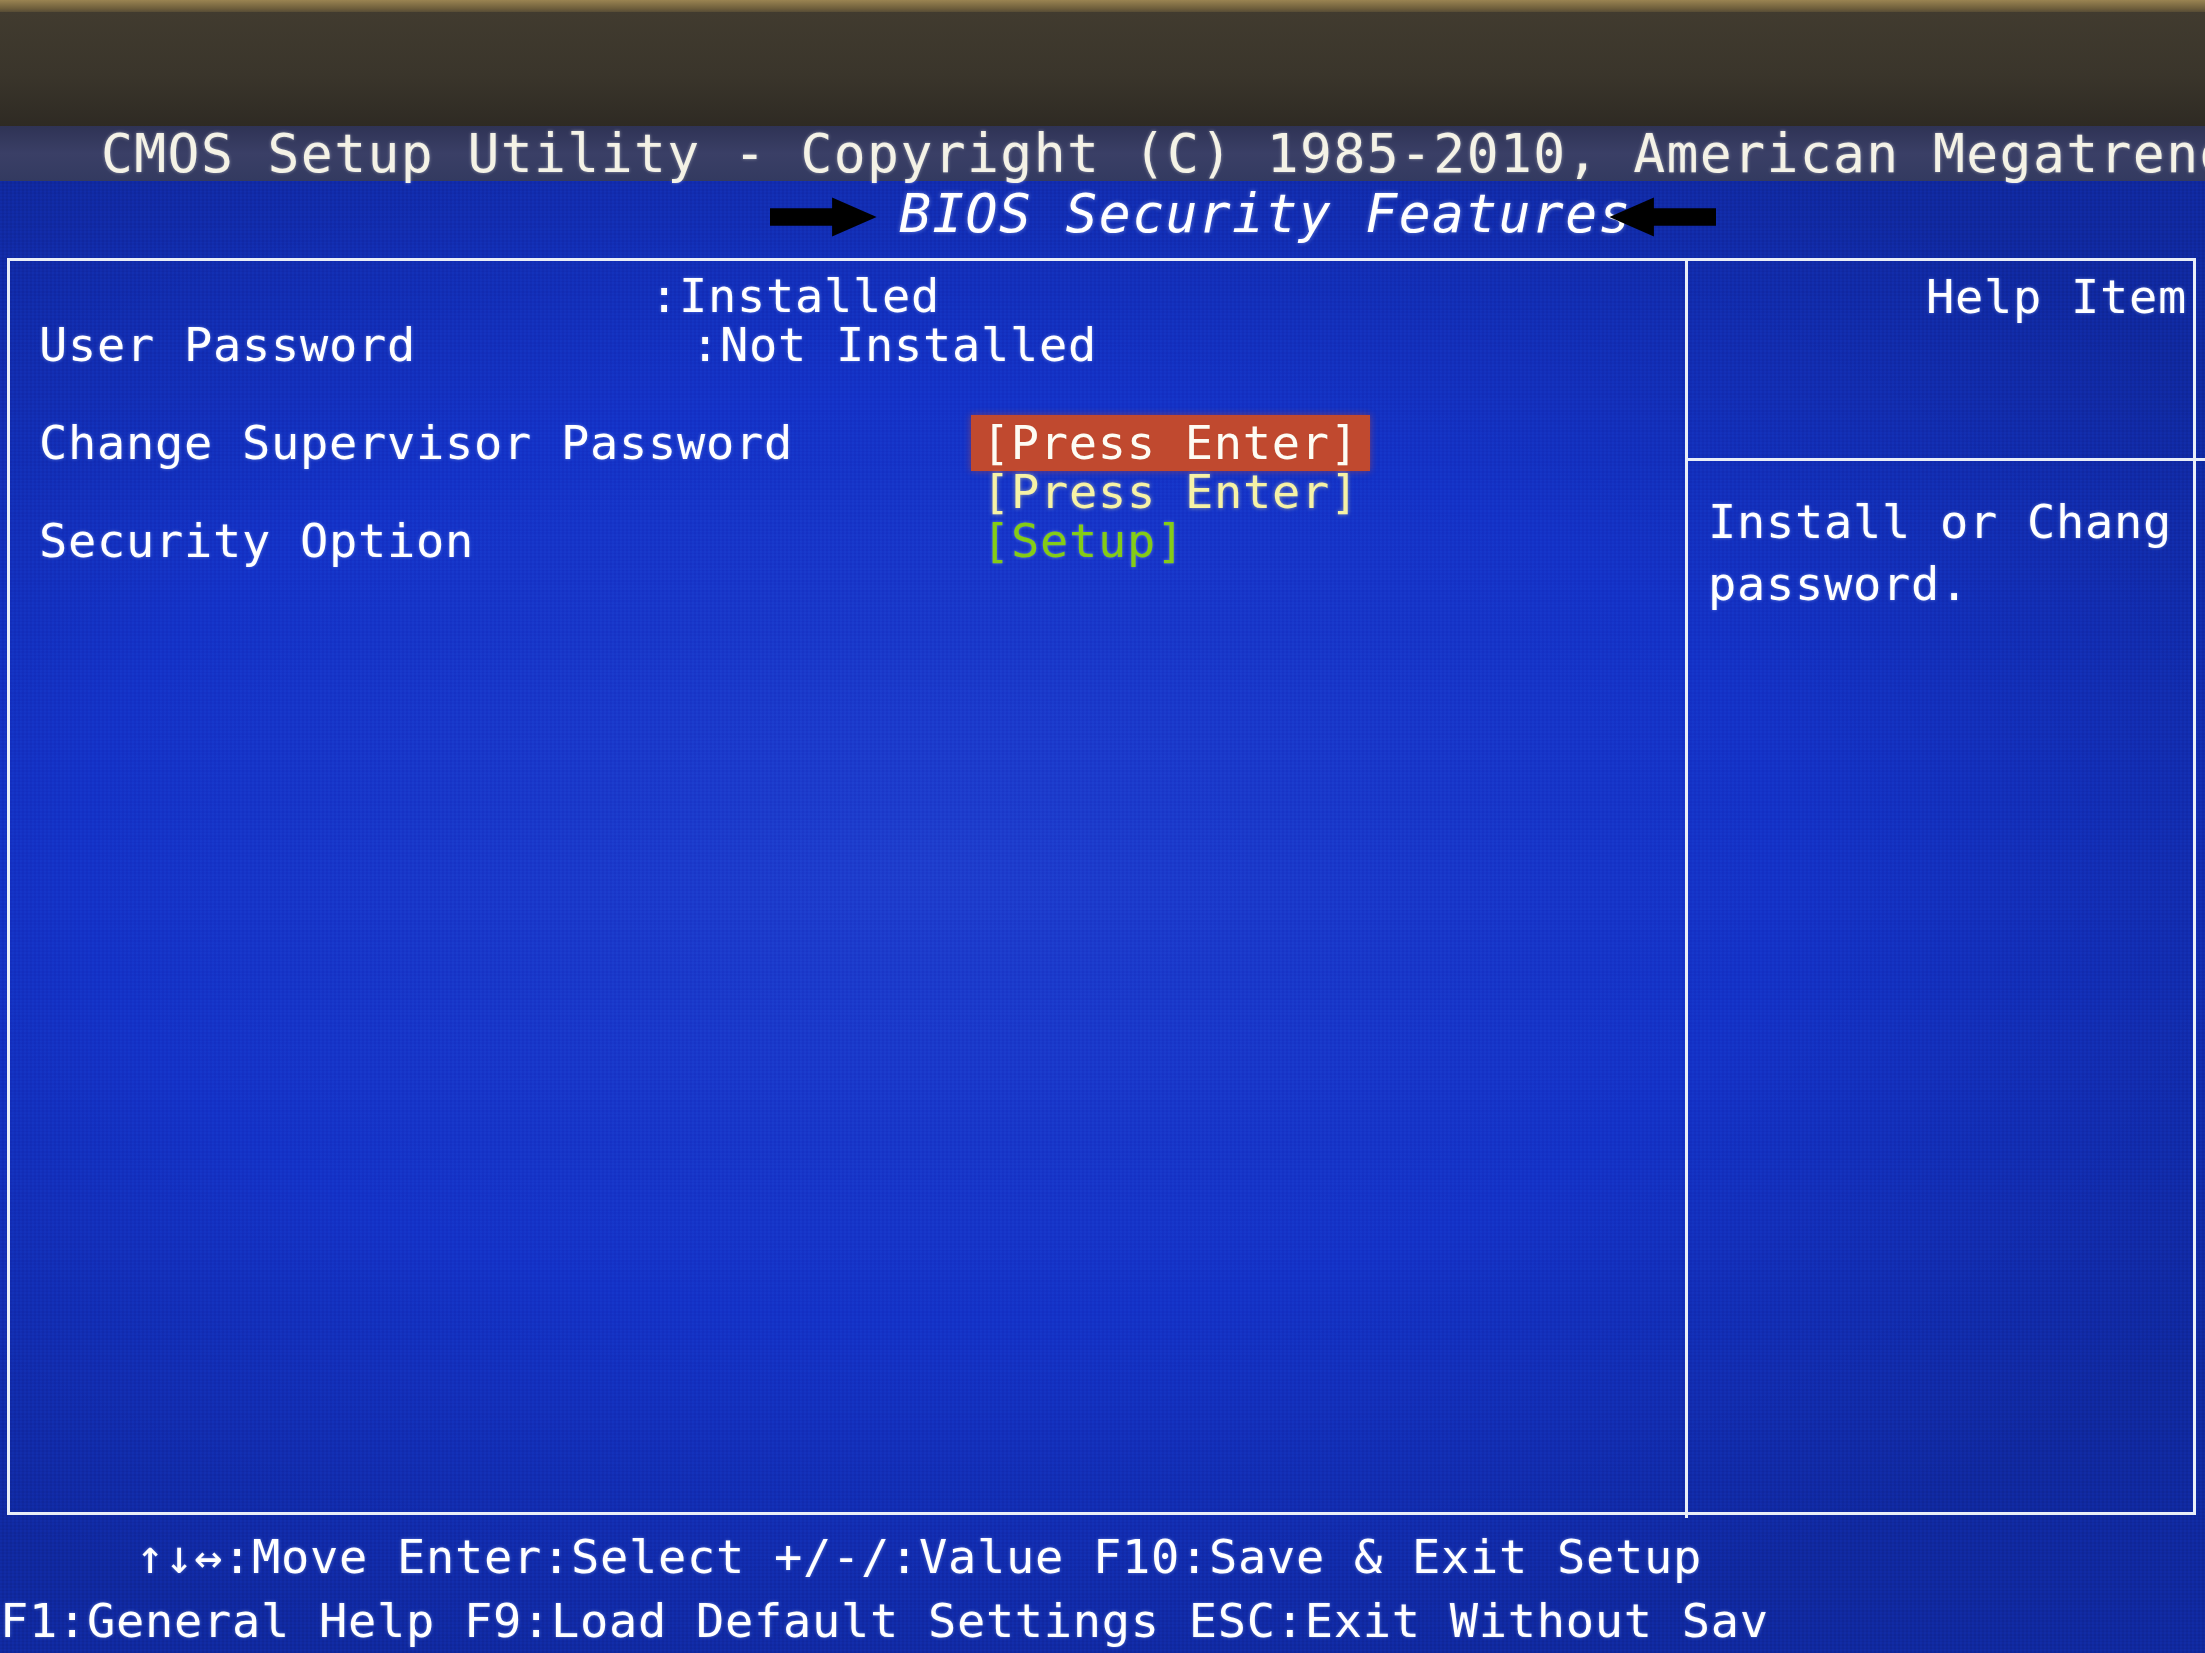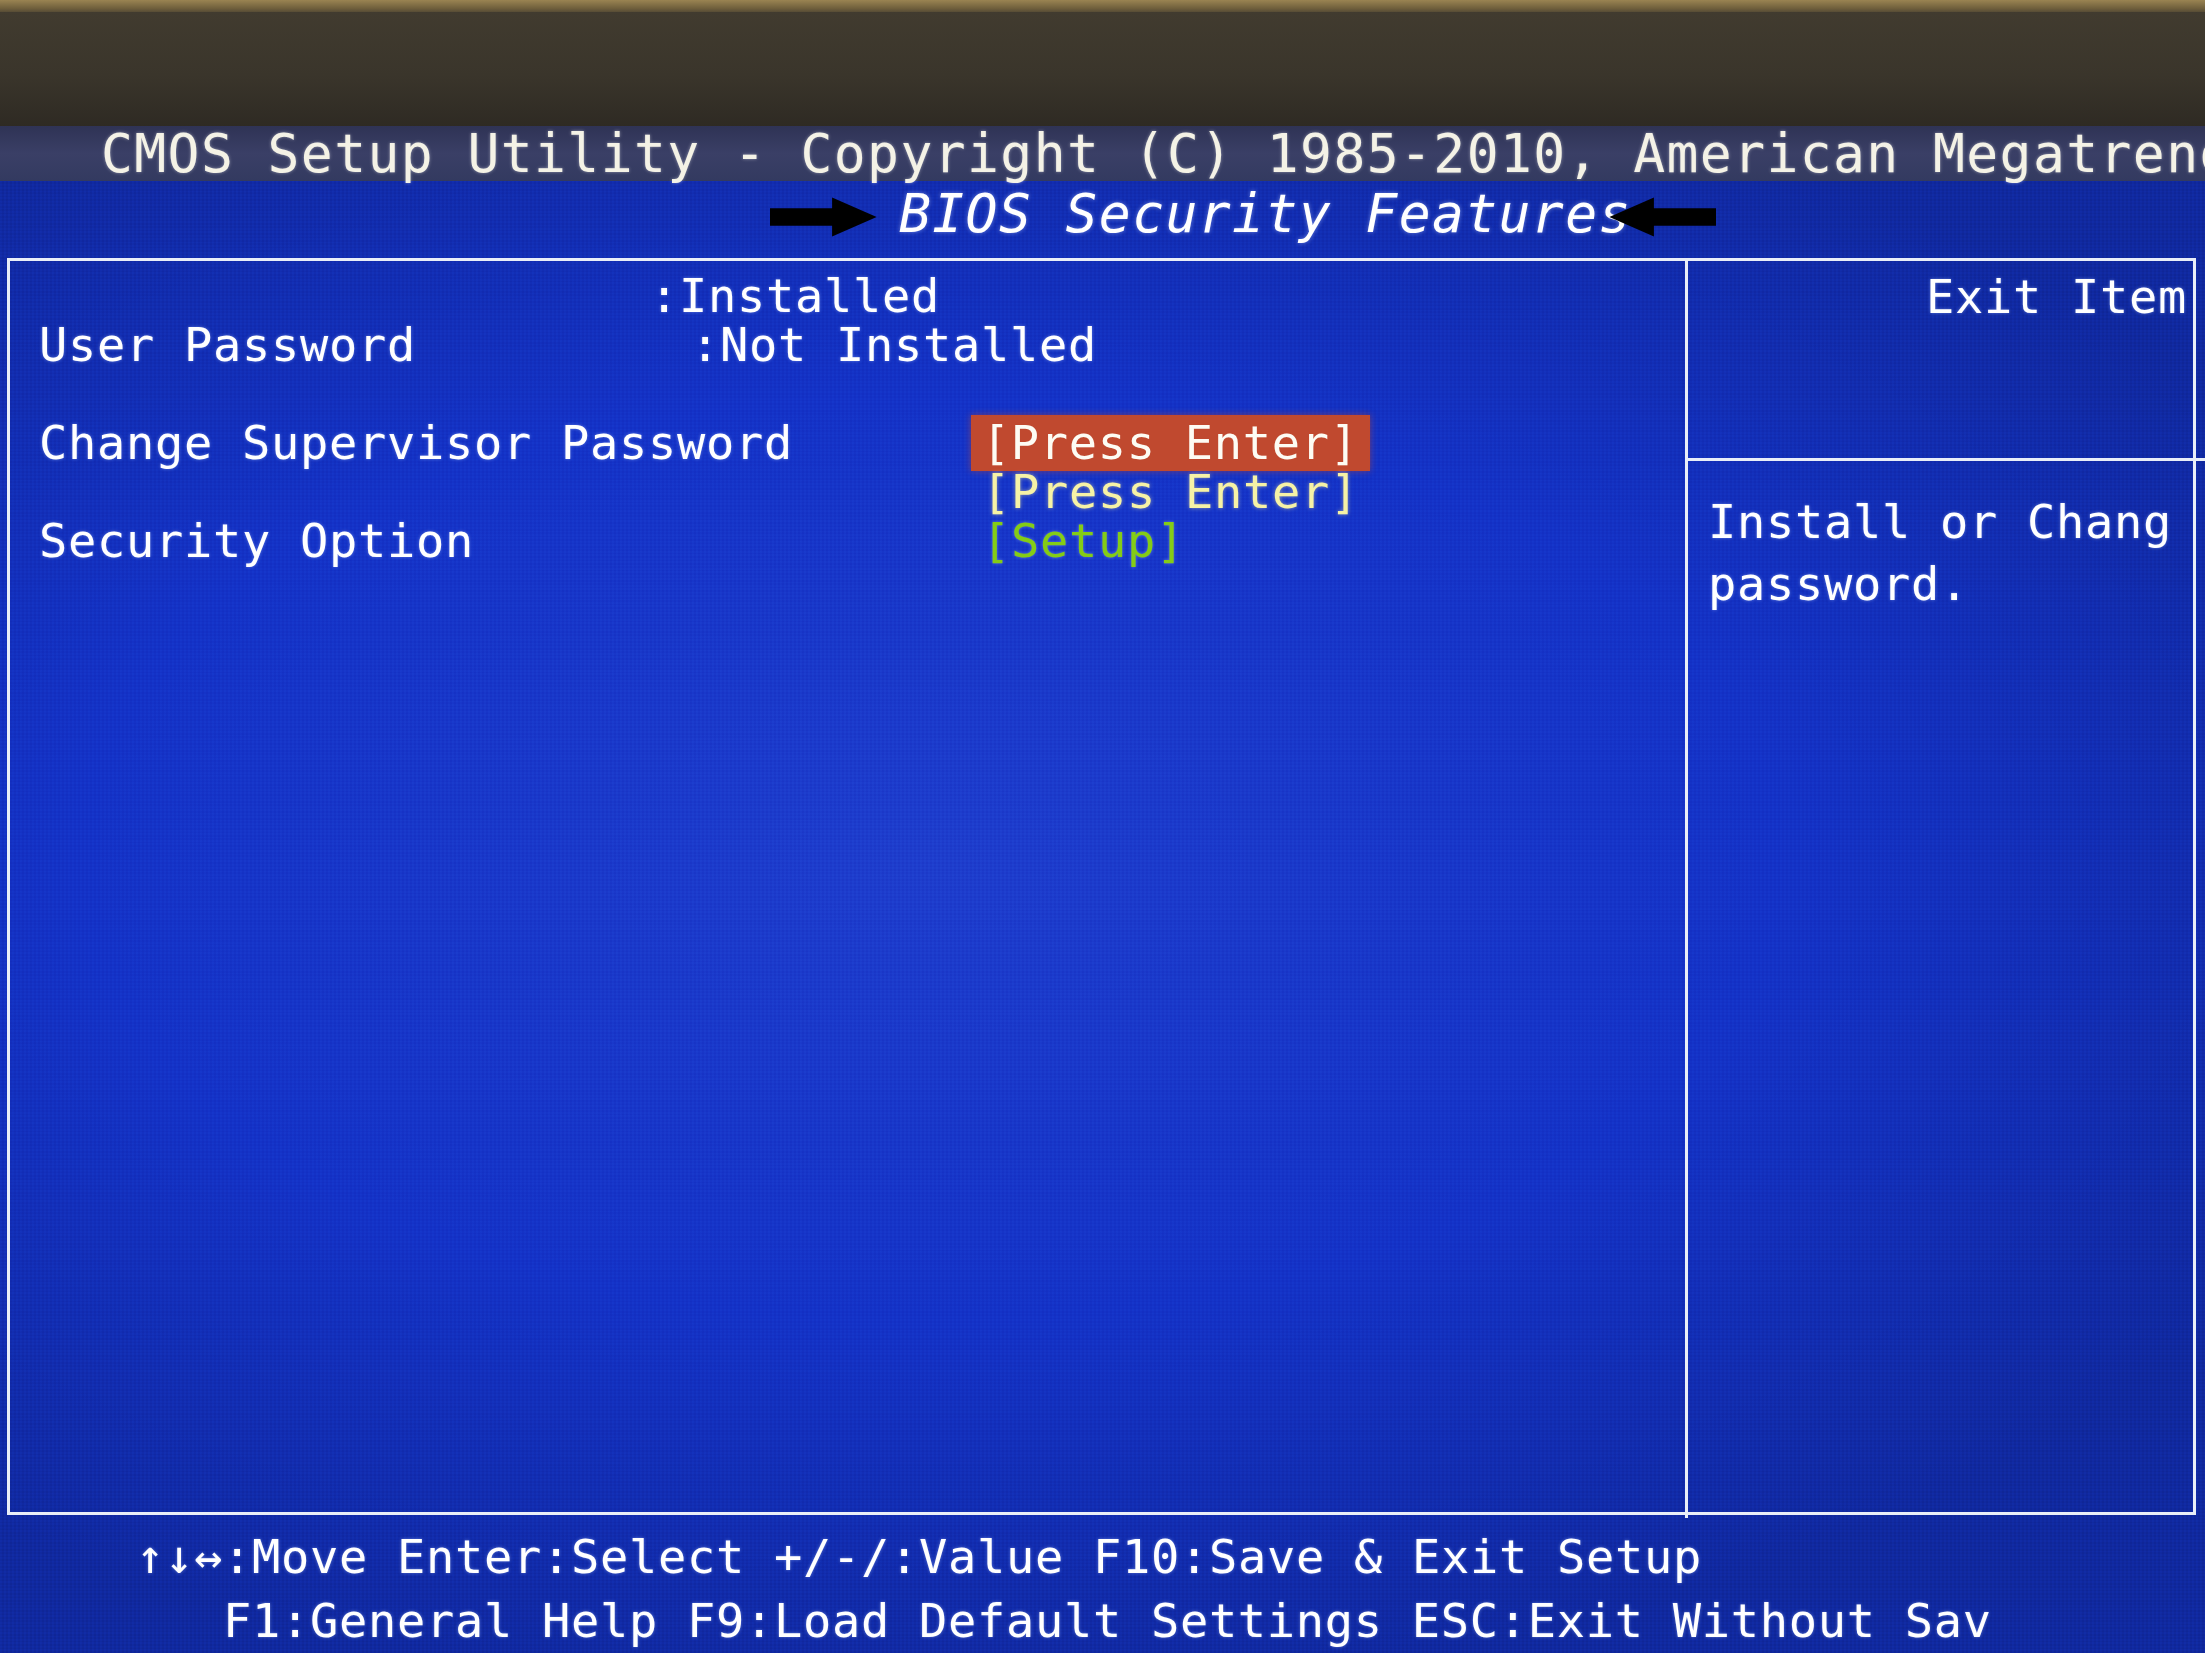--- a/index.html
+++ b/index.html
@@ -274,21 +274,21 @@
   }
   .footer-line {
     font-size: 47px;
     line-height: 64px;
     letter-spacing: 0.7px;
     color: #ffffff;
     white-space: nowrap;
     text-shadow: 0 0 3.4px rgba(170,195,255,0.5);
   }
   #footer-line-1 { padding-left: 81px; }
-  #footer-line-2 { padding-left: 223px; }
+  #footer-line-2 { }
 </style>
 </head>
 <body>
 
 <div id="photo-frame">
 
   <div class="bezel-top"></div>
   <div class="bezel-body"></div>
 
   <div id="bios-screen">
@@ -341,21 +341,21 @@
       </div>
 
       <div class="option-row">
         <span class="label">Security Option</span>
         <span class="value">[Setup]</span>
       </div>
 
     </div>
 
     <div id="help-panel">
-      <div id="help-title">Exit Item</div>
+      <div id="help-title">Help Item</div>
       <div id="help-body">
         <span>Install or Chang</span>
         <span>password.</span>
       </div>
     </div>
 
     <div id="footer-bar">
       <div class="footer-line" id="footer-line-1">↑↓↔:Move   Enter:Select   +/-/:Value   F10:Save &amp; Exit Setup</div>
       <div class="footer-line" id="footer-line-2">F1:General Help   F9:Load Default Settings   ESC:Exit Without Sav</div>
     </div>

